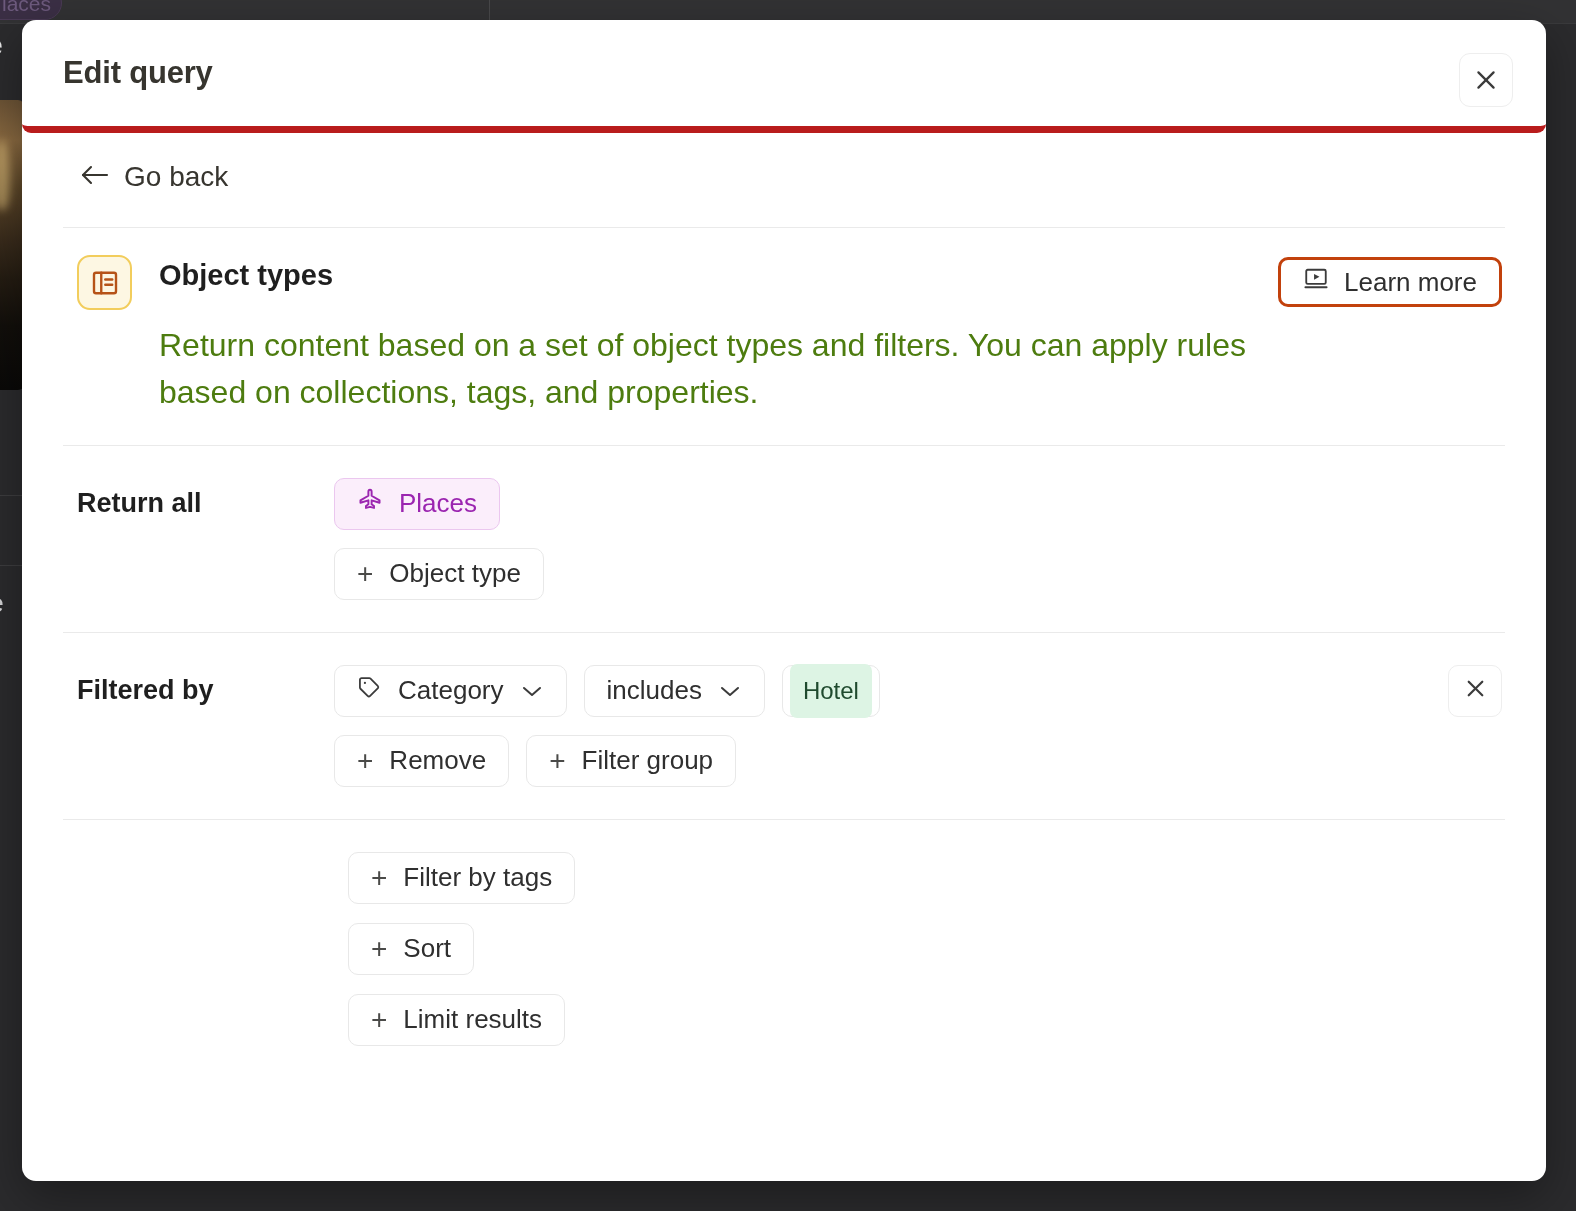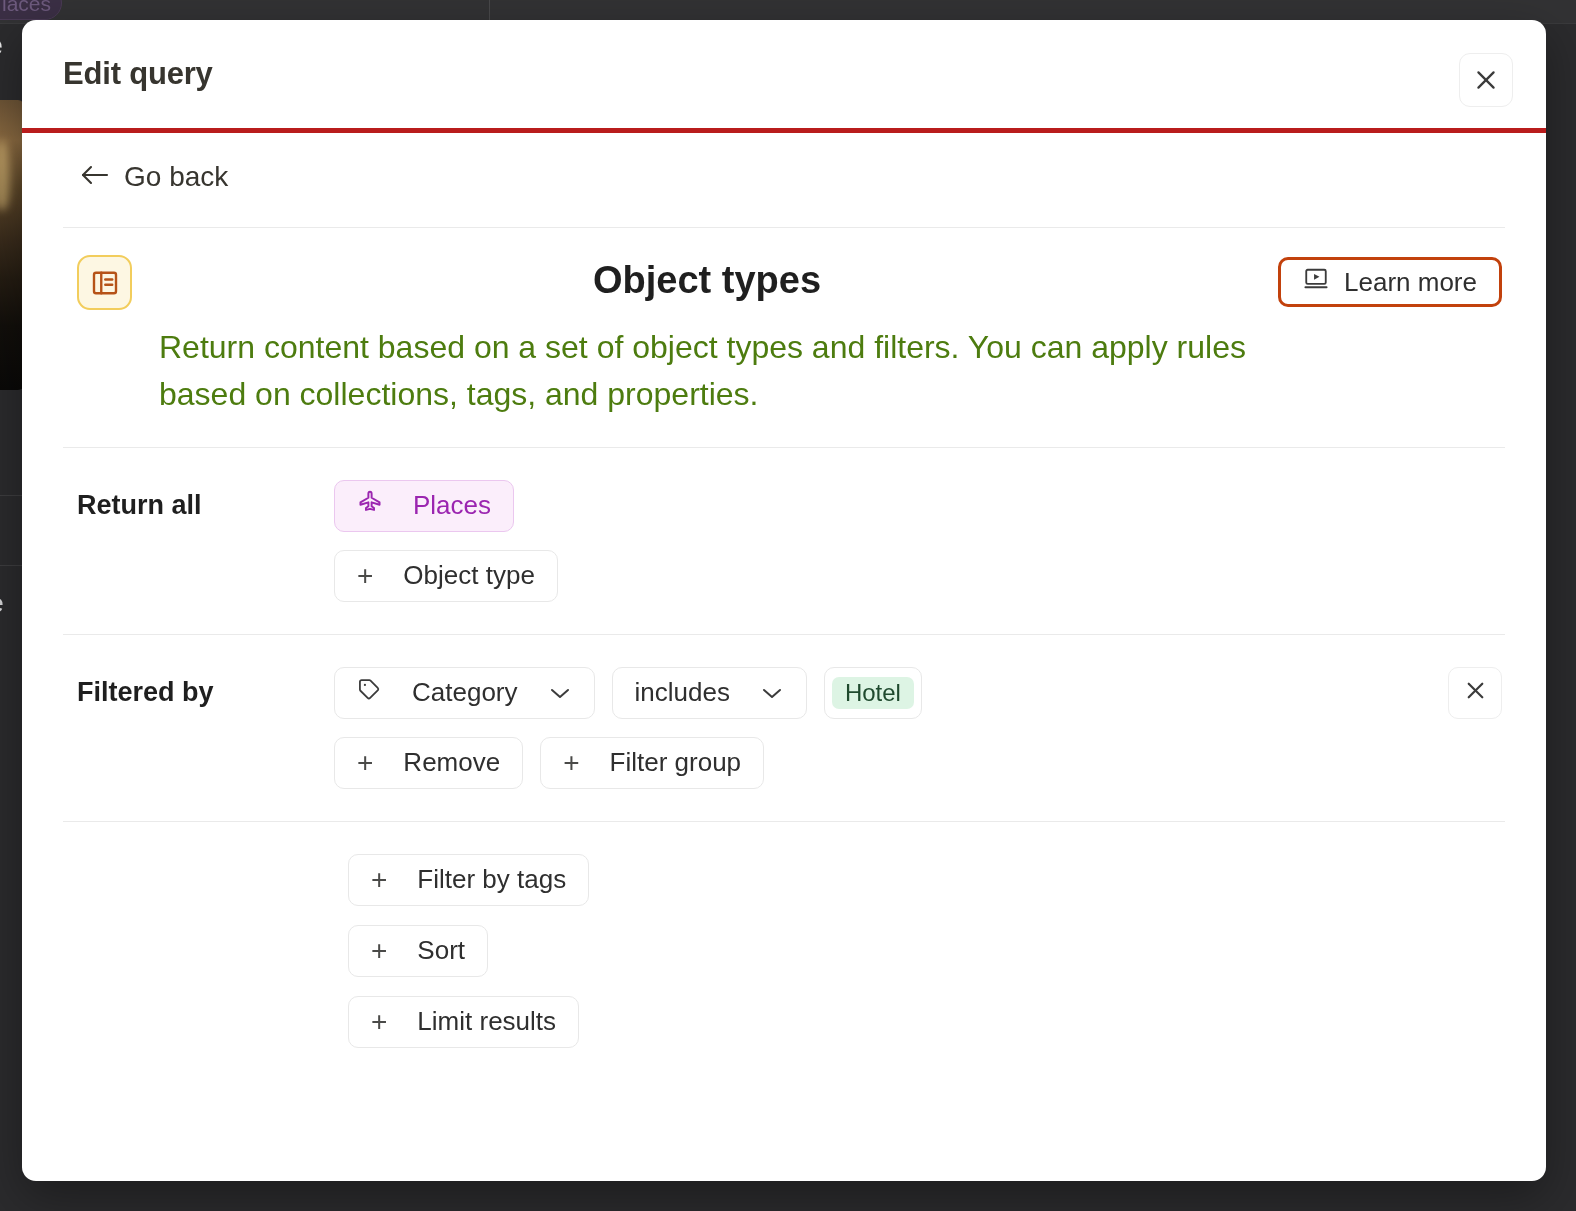--- a/index.html
+++ b/index.html
@@ -108,23 +108,24 @@
     overflow: hidden;
     display: flex;
     flex-direction: column;
   }
 
   
   .modal-header {
     position: relative;
     height: 113px;
     flex: none;
-    border-bottom: 5px solid #b91c1c;
-    display: flex;
-    align-items: center;
+    border-bottom: 7px solid #b91c1c;
+    display: flex;
+    align-items: center;
+    border-radius: 9px;
   }
   .modal-title {
     margin-left: 41px;
     font-size: 31px;
     font-weight: 600;
     color: #37352f;
     letter-spacing: -0.2px;
   }
   .close-btn {
     position: absolute;
@@ -196,27 +197,26 @@
     display: flex;
     align-items: center;
     justify-content: center;
   }
   .info-text {
     margin-left: 27px;
     flex: 1;
     padding-right: 250px;
   }
   .info-heading {
-    font-size: 38px;
+    font-size: 29px;
     font-weight: 600;
     color: #1f1f1f;
     line-height: 1;
     margin-top: 6px;
-    margin-bottom: 25px;
-    text-align: center;
+    margin-bottom: 32px;
   }
   .info-desc {
     font-size: 32px;
     line-height: 1.48;
     color: #4d7c0f;
   }
   .learn-more {
     position: absolute;
     right: 3px;
     top: 29px;
@@ -259,21 +259,21 @@
     display: flex;
     gap: 17px;
     flex-basis: 100%;
   }
 
   
   .btn {
     display: inline-flex;
     align-items: center;
     justify-content: center;
-    gap: 30px;
+    gap: 16px;
     height: 52px;
     padding: 0 22px;
     border-radius: 10px;
     border: 1px solid #e8e8e8;
     background: #ffffff;
     font-size: 26px;
     color: #2f2f2f;
     white-space: nowrap;
     cursor: pointer;
     font-family: "Liberation Sans", sans-serif;
@@ -290,21 +290,21 @@
     color: #9b25b0;
   }
   .btn.chip-places .txt { color: #9b25b0; }
 
   .btn .chev { display: block; }
 
   .tag-green {
     display: inline-flex;
     align-items: center;
     justify-content: center;
-    height: 32px;
+    height: 54px;
     padding: 0 13px;
     border-radius: 7px;
     background: #ddf4e4;
     color: #1f4a2e;
     font-size: 24px;
   }
   .btn.tag-host { padding: 0 7px; }
 
   .icon-x-btn {
     position: absolute;

